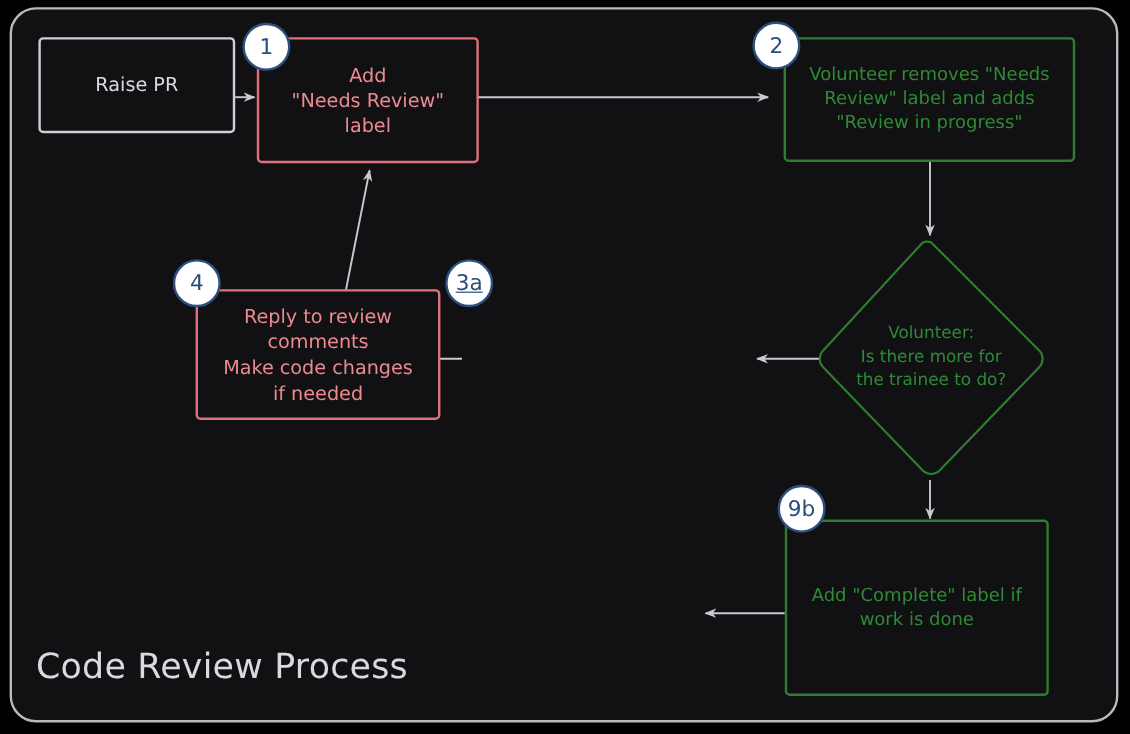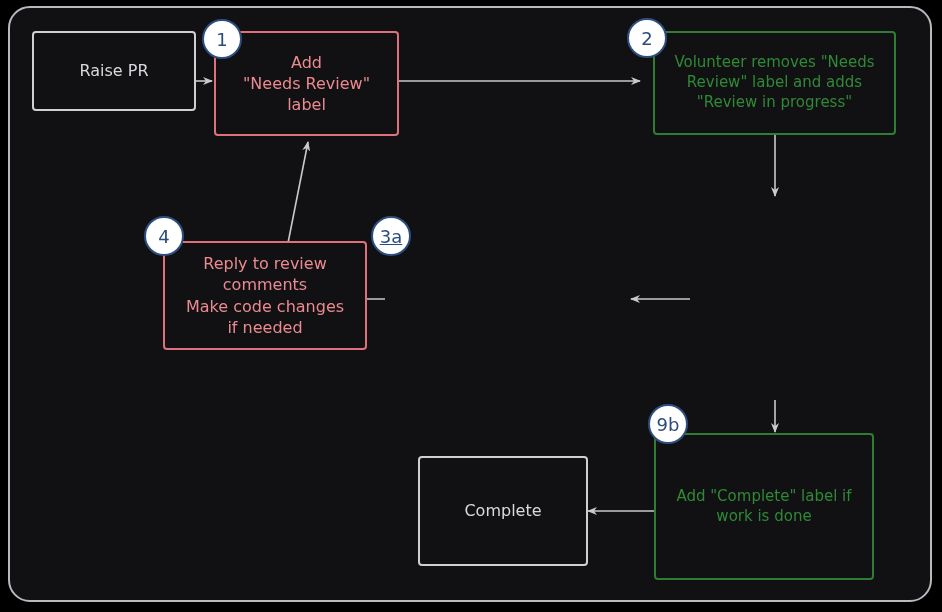--- a/index.html
+++ b/index.html
@@ -146,29 +146,37 @@
   <div class="node red" style="left:214px; top:31px; width:185px; height:105px;">Add
 "Needs Review"
 label</div>
   <div class="badge" style="left:202px; top:19px;">1</div>
 
   <div class="node green" style="left:653px; top:31px; width:243px; height:104px;">Volunteer removes "Needs
 Review" label and adds
 "Review in progress"</div>
   <div class="badge" style="left:627px; top:18px;">2</div>
 
+  <div class="diamond-wrap" style="left:680px; top:196px; width:192px; height:205px;">
+    <svg class="diamond-shape" width="192" height="205" viewBox="0 0 192 205">
+      <path d="M96,6 L186,96 A10,10 0 0 1 186,110 L103,196 A10,10 0 0 1 89,196 L6,110 A10,10 0 0 1 6,96 L89,6 A10,10 0 0 1 96,6 Z" fill="#111113" stroke="#2e7d32" stroke-width="1.8"></path>
+    </svg>
+    <div class="diamond-label">Volunteer:
+Is there more for
+the trainee to do?</div>
+  </div>
 
   <div class="badge" style="left:371px; top:216px;text-decoration:underline;">3a</div>
 
   <div class="node red" style="left:163px; top:241px; width:204px; height:109px;">Reply to review
 comments
 Make code changes
 if needed</div>
   <div class="badge" style="left:144px; top:216px;">4</div>
 
   <div class="node green" style="left:654px; top:433px; width:220px; height:147px;">Add "Complete" label if
 work is done</div>
   <div class="badge" style="left:648px; top:404px;">9b</div>
 
-  <div class="node plain" style="left:418px; top:456px; width:170px; height:110px;">Complete</div>
 
+  <div id="diagram-title">Code Review Process</div>
 
 </div>
 
 </body></html>

